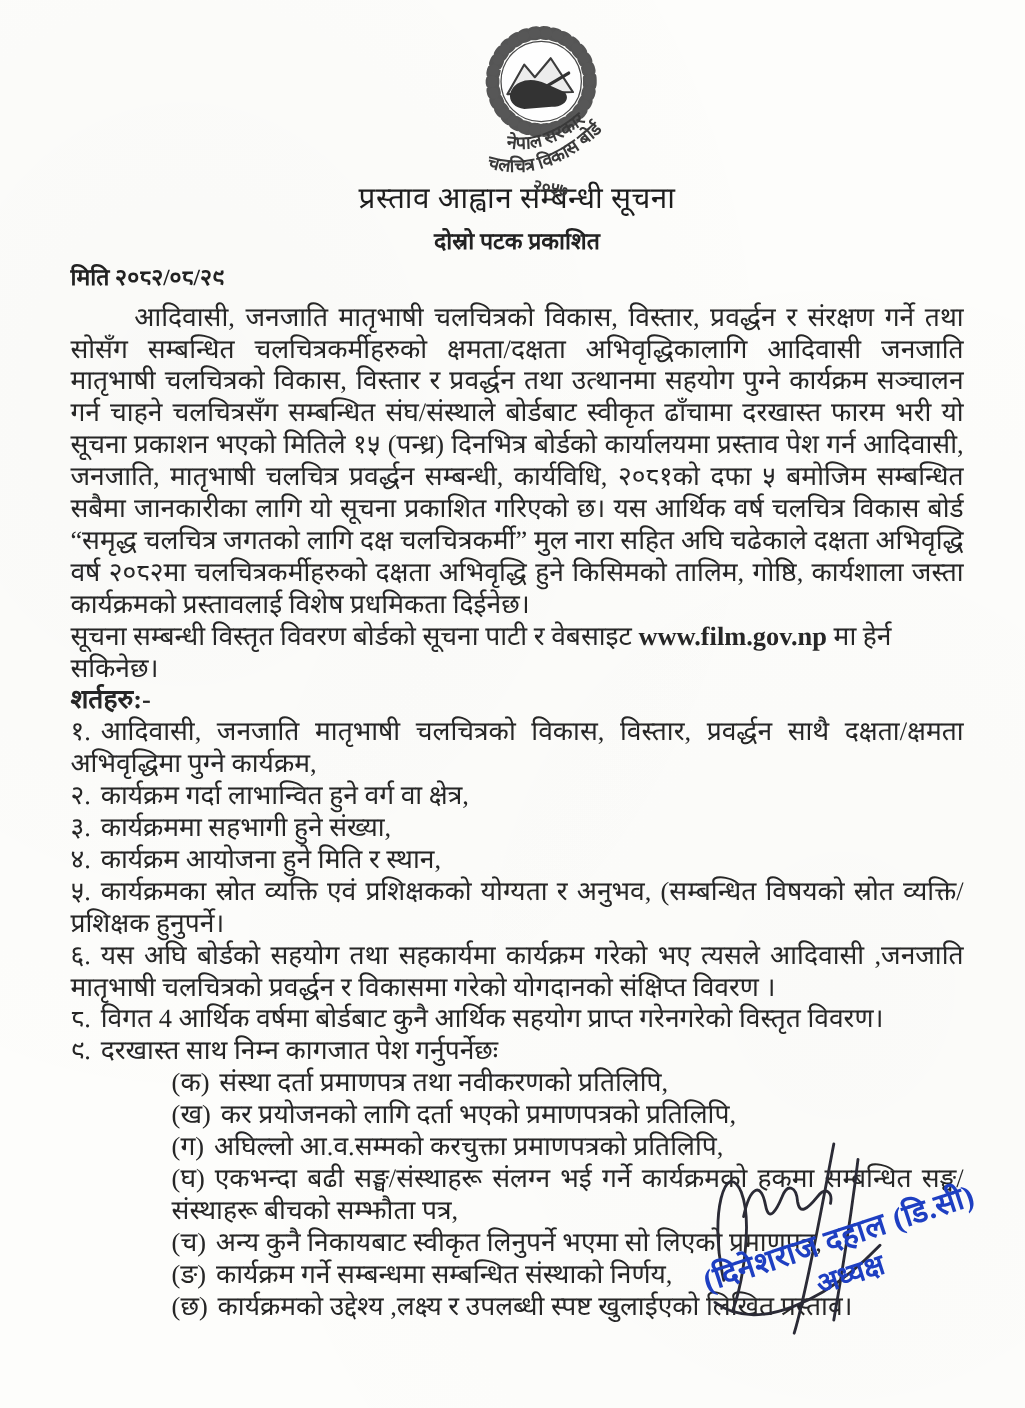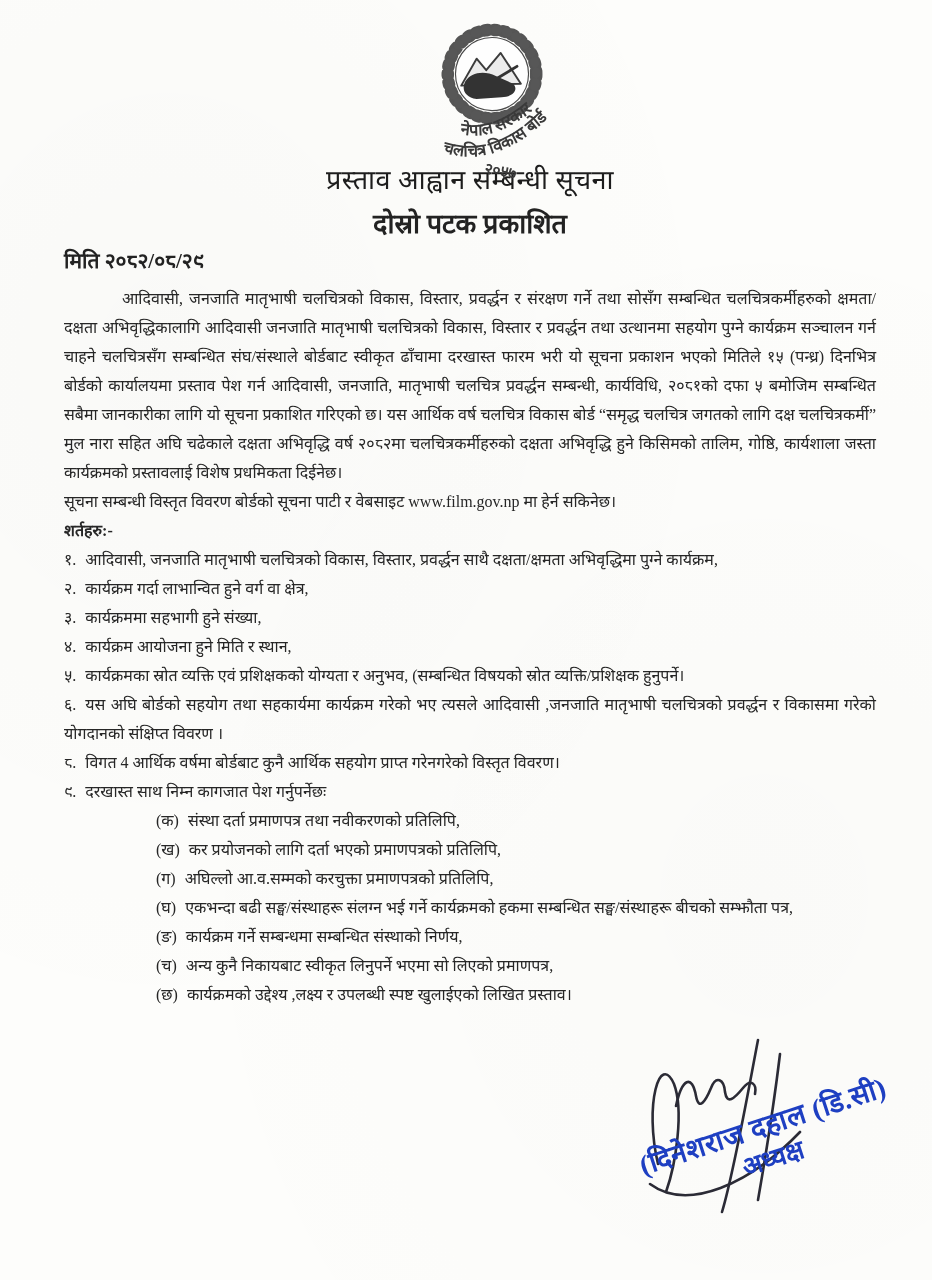--- a/index.html
+++ b/index.html
@@ -23,39 +23,39 @@
   .page-title {
     text-align: center;
     font-size: 27px;
     font-weight: normal;
     margin: -20px 0 0 0;
     letter-spacing: 0.4px;
     color: #1d1d1d;
   }
   .subtitle {
     text-align: center;
-    font-size: 27px;
+    font-size: 21px;
     font-weight: bold;
     margin-top: 7px;
     color: #222;
   }
   .dateline {
     text-align: left;
     font-size: 21px;
     font-weight: bold;
     margin-top: 5px;
     color: #222;
   }
 
   
-  .doc-body { margin-top: 10px; font-size: 16px; line-height: 29px; }
+  .doc-body { margin-top: 10px; font-size: 24px; line-height: 29px; }
   .doc-body p { margin: 0; }
   .intro { text-align: justify; text-indent: 58px; }
   .info-line { text-align: left; }
-  .website { font-weight: normal; }
+  .website { font-weight: bold; }
   .conditions-heading { font-weight: bold; }
   .item { text-align: justify; }
   .item .num { margin-right: 9px; }
   .doc-item { margin-left: 92px !important; text-align: justify; }
   .doc-item .label { margin-right: 9px; }
 
   
   .signature-block { position: absolute; top: 1032px; left: 600px; width: 340px; height: 240px; }
   .sig-svg { position: absolute; left: 28px; top: 0; }
   .stamp {
@@ -121,22 +121,22 @@
       <p class="item"><span class="num">४.</span><span>कार्यक्रम आयोजना हुने मिति र स्थान,</span></p>
       <p class="item"><span class="num">५.</span><span>कार्यक्रमका स्रोत व्यक्ति एवं प्रशिक्षकको योग्यता र अनुभव, (सम्बन्धित विषयको स्रोत व्यक्ति/प्रशिक्षक हुनुपर्ने।</span></p>
       <p class="item"><span class="num">६.</span><span>यस अघि बोर्डको सहयोग तथा सहकार्यमा कार्यक्रम गरेको भए त्यसले आदिवासी ,जनजाति मातृभाषी चलचित्रको प्रवर्द्धन र विकासमा गरेको योगदानको संक्षिप्त विवरण ।</span></p>
       <p class="item"><span class="num">८.</span><span>विगत 4 आर्थिक वर्षमा बोर्डबाट कुनै आर्थिक सहयोग प्राप्त गरेनगरेको विस्तृत विवरण।</span></p>
       <p class="item"><span class="num">९.</span><span>दरखास्त साथ निम्न कागजात पेश गर्नुपर्नेछः</span></p>
 
       <p class="item doc-item"><span class="label">(क)</span><span>संस्था दर्ता प्रमाणपत्र तथा नवीकरणको प्रतिलिपि,</span></p>
       <p class="item doc-item"><span class="label">(ख)</span><span>कर प्रयोजनको लागि दर्ता भएको प्रमाणपत्रको प्रतिलिपि,</span></p>
       <p class="item doc-item"><span class="label">(ग)</span><span>अघिल्लो आ.व.सम्मको करचुक्ता प्रमाणपत्रको प्रतिलिपि,</span></p>
       <p class="item doc-item"><span class="label">(घ)</span><span>एकभन्दा बढी सङ्घ/संस्थाहरू संलग्न भई गर्ने कार्यक्रमको हकमा सम्बन्धित सङ्घ/संस्थाहरू बीचको सम्झौता पत्र,</span></p>
+      <p class="item doc-item"><span class="label">(च)</span><span>अन्य कुनै निकायबाट स्वीकृत लिनुपर्ने भएमा सो लिएको प्रमाणपत्र,</span></p>
       <p class="item doc-item"><span class="label">(ङ)</span><span>कार्यक्रम गर्ने सम्बन्धमा सम्बन्धित संस्थाको निर्णय,</span></p>
-      <p class="item doc-item"><span class="label">(च)</span><span>अन्य कुनै निकायबाट स्वीकृत लिनुपर्ने भएमा सो लिएको प्रमाणपत्र,</span></p>
       <p class="item doc-item"><span class="label">(छ)</span><span>कार्यक्रमको उद्देश्य ,लक्ष्य र उपलब्धी स्पष्ट खुलाईएको लिखित प्रस्ताव।</span></p>
     </div>
   </div>
 
   <div class="signature-block">
     <svg class="sig-svg" width="220" height="200" viewBox="0 0 220 200">
       <g fill="none" stroke="#2b2b36" stroke-width="2.6" stroke-linecap="round">
         <path d="M 30 132 C 16 72, 32 20, 46 52 C 56 78, 48 132, 38 160"></path>
         <path d="M 48 74 c 6 -28 16 -32 20 -10 c 3 16 10 4 15 -8 c 5 -13 13 -9 14 4 c 2 13 9 7 18 -4 c 8 -10 14 -4 12 6"></path>
         <path d="M 130 8 C 120 60, 106 140, 94 180"></path>

